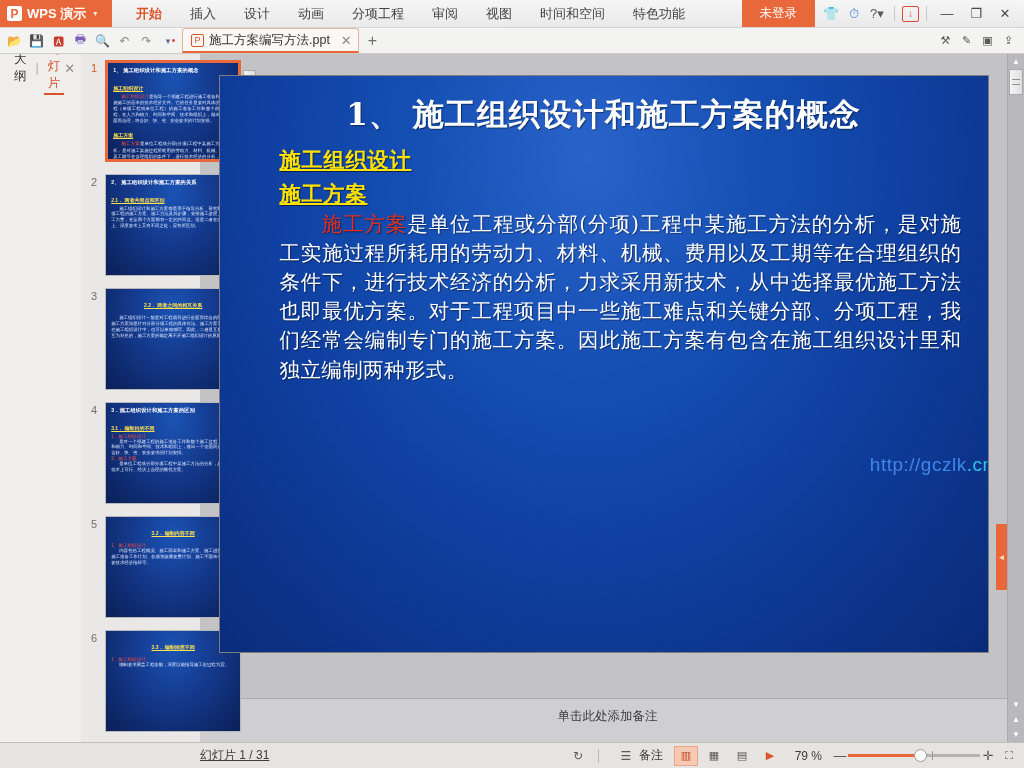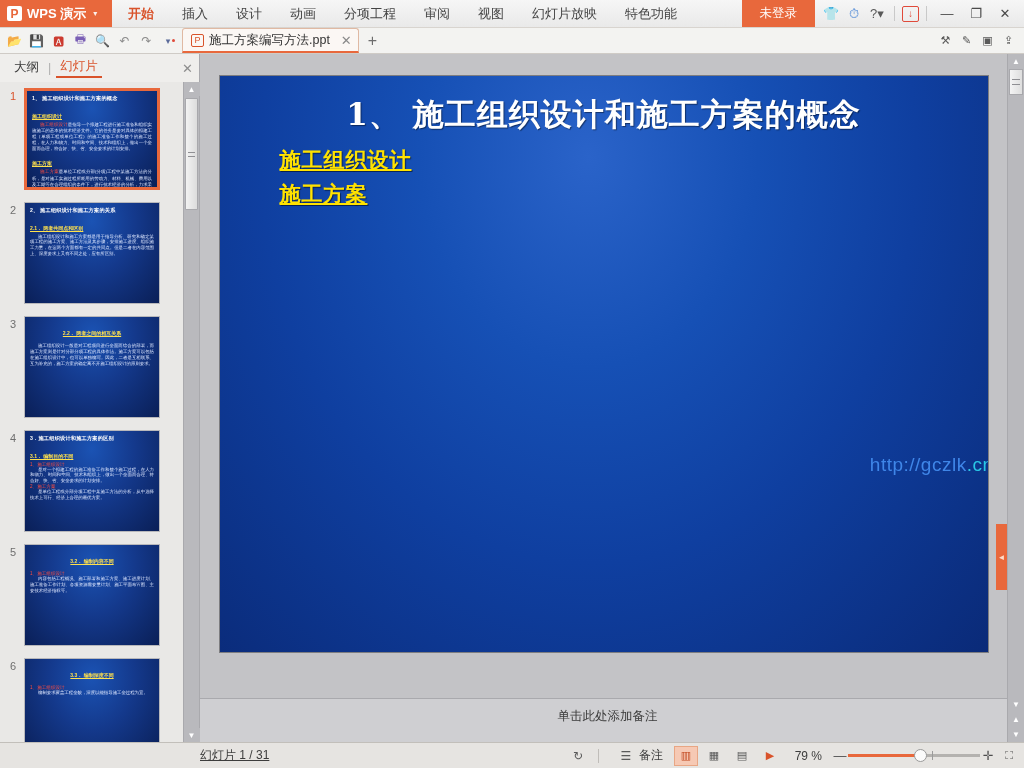--- a/index.html
+++ b/index.html
@@ -25,21 +25,21 @@
     font-size: 13px; font-weight: bold;
   }
   .wps-logo {
     width: 15px; height: 15px; background: #fff; color: #e8683c;
     border-radius: 2px; font-size: 12px; font-weight: bold;
     display: flex; align-items: center; justify-content: center;
     line-height: 1;
   }
   .wps-brand .caret { font-size: 8px; opacity: .9; margin-left: 2px; }
 
-  .ribbon-tabs { display: flex; align-items: center; flex: 1; padding-left: 2px; }
+  .ribbon-tabs { display: flex; align-items: center; flex: 1; padding-left: 10px; }
   .rtab {
     font-size: 13px; color: #444; padding: 0 14px; height: 28px;
     display: flex; align-items: center; white-space: nowrap;
   }
   .rtab.active { color: #d9532b; font-weight: bold; }
 
   .login-badge {
     background: #e8683c; color: #fff; font-size: 12.5px;
     display: flex; align-items: center; padding: 0 18px;
   }
@@ -95,21 +95,21 @@
     width: 19px; height: 19px; display:flex;align-items:center;justify-content:center;
     font-size: 11px; color:#5a5a5a;
   }
 
   
   .mainrow { flex: 1; display: flex; min-height: 0; background: #c3c3c6; }
 
   
   .leftpanel {
     width: 200px; flex: 0 0 200px; background: #efeeec;
-    display: flex; flex-direction: column;
+    display: flex; flex-direction: row;
     border-right: 1px solid #a9a9ad;
   }
   .lp-header {
     height: 28px; flex: 0 0 28px; display: flex; align-items: center;
     padding: 0 6px 0 10px; font-size: 12.5px; color: #3b3b3b;
     background: #efeeec;
   }
   .lp-tab { padding: 0 4px; padding-bottom: 1px; }
   .lp-tab.active { color: #d9532b; border-bottom: 2px solid #d9532b; }
   .lp-divider { color: #b0b0b0; padding: 0 5px; }
@@ -281,21 +281,21 @@
     </div>
 
     <div class="ribbon-tabs">
       <div class="rtab active">开始</div>
       <div class="rtab">插入</div>
       <div class="rtab">设计</div>
       <div class="rtab">动画</div>
       <div class="rtab">分项工程</div>
       <div class="rtab">审阅</div>
       <div class="rtab">视图</div>
-      <div class="rtab">幻灯片放映</div>
+      <div class="rtab">时间和空间</div>
       <div class="rtab">特色功能</div>
     </div>
 
     <div class="login-badge">未登录</div>
 
     <div class="tb-icons">
       <div class="tb-ico">👕</div>
       <div class="tb-ico" style="color:#3f7fd4">⏱</div>
       <div class="tb-ico">?▾</div>
       <div class="vsep"></div>
@@ -436,20 +436,21 @@
       </div>
     </div>
 
     <div class="center">
       <div class="slidearea">
         <div class="slide">
           <div class="slide-title">1、  施工组织设计和施工方案的概念</div>
           <div class="slide-body">
             <div><span class="head2">施工组织设计</span></div>
             <div><span class="head2">施工方案</span></div>
+            <div class="para"><span class="hl">施工方案</span><span>是单位工程或分部(分项)工程中某施工方法的分析，是对施工实施过程所耗用的劳动力、材料、机械、费用以及工期等在合理组织的条件下，进行技术经济的分析，力求采用新技术，从中选择最优施工方法也即最优方案。对于工程项目中一些施工难点和关键分部、分项工程，我们经常会编制专门的施工方案。因此施工方案有包含在施工组织设计里和独立编制两种形式。</span></div>
           </div>
           <div class="watermark"><span>http://gczlk</span><span class="cn">.cn</span></div>
         </div>
         <div class="sidetab">◄</div>
       </div>
       <div class="notes">单击此处添加备注</div>
     </div>
 
     <div class="vscroll">
       <div class="vsb-btn">▲</div>

